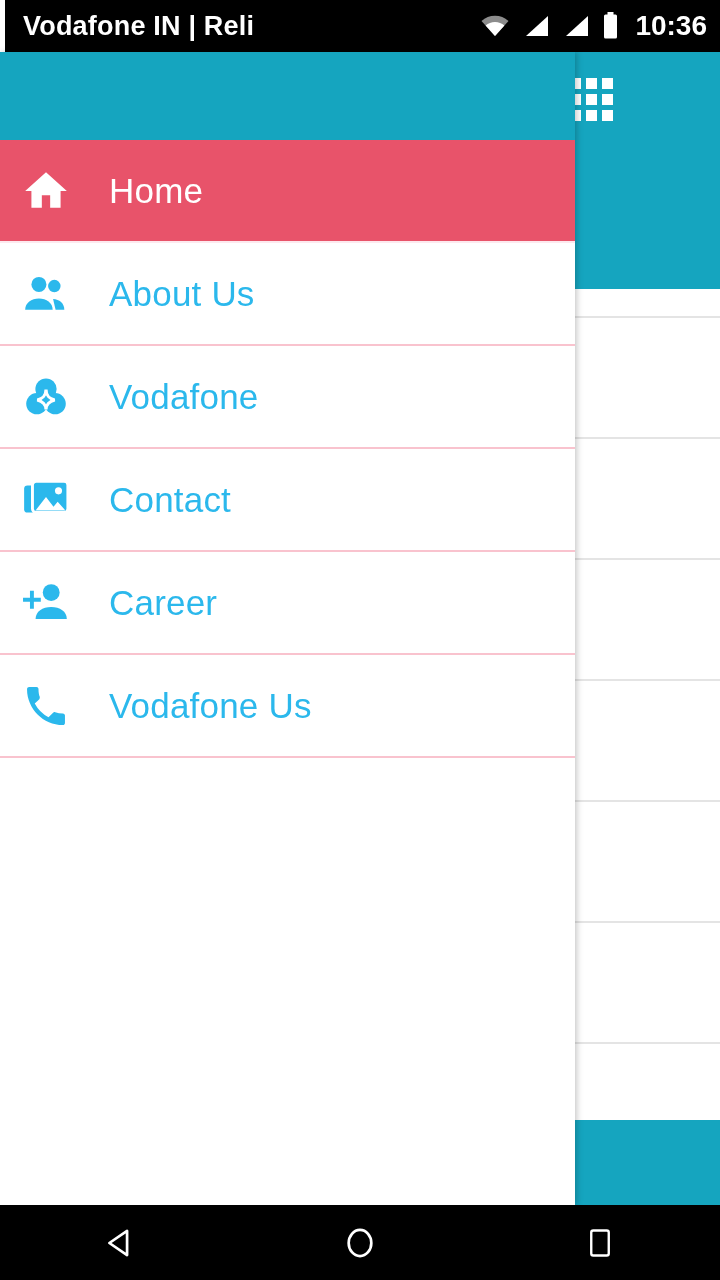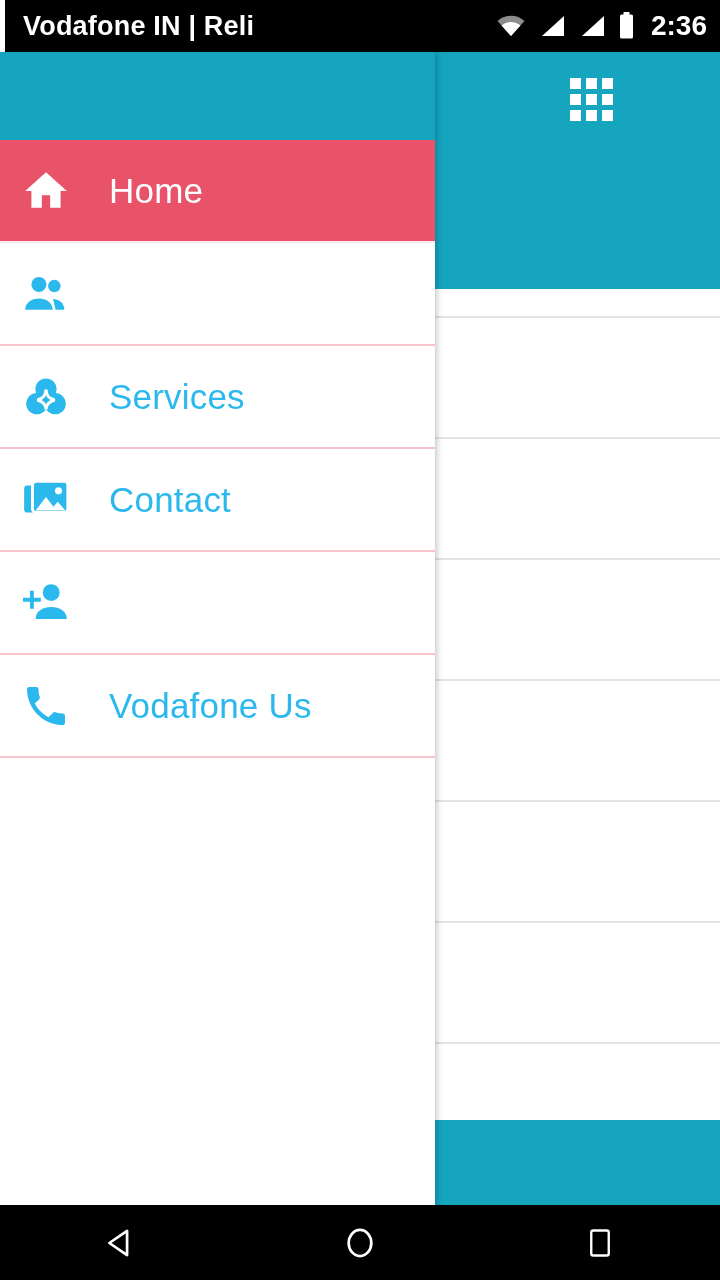--- a/index.html
+++ b/index.html
@@ -139,21 +139,21 @@
     left: 0; bottom: 0;
     width: 720px;
     height: 85px;
     background: #15a5bf;
   }
 
   
   #drawer {
     position: absolute;
     left: 0; top: 52px;
-    width: 435px;
+    width: 575px;
     height: 1153px;
     background: #ffffff;
     box-shadow: 2px 0 6px rgba(0,0,0,0.22);
     overflow: hidden;
     z-index: 5;
   }
   #drawer-header {
     height: 88px;
     background: #15a5bf;
   }
@@ -226,21 +226,21 @@
       <svg class="sbicon" width="28" height="24" viewBox="0 0 28 24">
         <path d="M26 2 L26 22 L4 22 Z" fill="#ffffff"></path>
       </svg>
       <svg class="sbicon" width="28" height="24" viewBox="0 0 28 24">
         <path d="M26 2 L26 22 L4 22 Z" fill="#ffffff"></path>
       </svg>
       <svg class="sbicon" width="17" height="28" viewBox="0 0 17 28">
         <rect x="5.5" y="0" width="6" height="3" fill="#ffffff"></rect>
         <rect x="2" y="2.5" width="13" height="24" rx="1.5" fill="#ffffff"></rect>
       </svg>
-      <div class="clock">2:36</div>
+      <div class="clock">10:36</div>
     </div>
   </div>
 
   <div id="content-panel">
 
     <div id="content-header">
       <div id="grid-icon">
         <i></i>
           <i></i>
           <i></i>
@@ -351,32 +351,33 @@
 
     <div class="nav-item">
       <span class="nav-icon">
         <svg width="50" height="50" viewBox="0 0 24 24">
           <circle cx="8.6" cy="7.4" r="3.6" fill="#2bb8ec"></circle>
           <circle cx="16" cy="8.2" r="3" fill="#2bb8ec"></circle>
           <path fill="#2bb8ec" d="M2 19.6c0-3.3 3-5.4 6.6-5.4s6.6 2.1 6.6 5.4z"></path>
           <path fill="#2bb8ec" d="M15.4 14.4c3 .2 5.4 2 5.4 5.2h-4.2z"></path>
         </svg>
       </span>
+      <span class="nav-label">About Us</span>
     </div>
 
     <div class="nav-item">
       <span class="nav-icon">
         <svg width="50" height="50" viewBox="0 0 24 24">
           <circle cx="12" cy="8.2" r="5.1" fill="#2bb8ec"></circle>
           <circle cx="7.6" cy="15.2" r="5.1" fill="#2bb8ec"></circle>
           <circle cx="16.4" cy="15.2" r="5.1" fill="#2bb8ec"></circle>
           <path fill="none" stroke="#ffffff" stroke-width="1.5" d="M12 8.4c0 2.8-1.8 4.6-4.2 5 2.4.6 4.2 2.3 4.2 4.6 0-2.3 1.8-4 4.2-4.6-2.4-.4-4.2-2.2-4.2-5z"></path>
         </svg>
       </span>
-      <span class="nav-label">Services</span>
+      <span class="nav-label">Vodafone</span>
     </div>
 
     <div class="nav-item">
       <span class="nav-icon">
         <svg width="50" height="50" viewBox="0 0 24 24">
           <rect x="1.5" y="5" width="16" height="13" rx="1.6" fill="#2bb8ec"></rect>
           <rect x="5.5" y="3" width="17" height="15" rx="1.8" fill="#2bb8ec" stroke="#ffffff" stroke-width="1.4"></rect>
           <circle cx="18" cy="7.6" r="1.7" fill="#ffffff"></circle>
           <path fill="#ffffff" d="M7 17 12 10.6 15.6 15.2 17.6 12.8 21.3 17z"></path>
         </svg>
@@ -385,20 +386,21 @@
     </div>
 
     <div class="nav-item">
       <span class="nav-icon">
         <svg width="52" height="52" viewBox="0 0 24 24">
           <circle cx="14.4" cy="7.2" r="3.9" fill="#2bb8ec"></circle>
           <path fill="#2bb8ec" d="M7.2 19.4c0-3.6 3.2-5.6 7.2-5.6s7.2 2 7.2 5.6z"></path>
           <path fill="#2bb8ec" d="M4.6 6.4h1.8v3.2h3.2v1.8H6.4v3.2H4.6v-3.2H1.4V9.6h3.2z"></path>
         </svg>
       </span>
+      <span class="nav-label">Career</span>
     </div>
 
     <div class="nav-item">
       <span class="nav-icon">
         <svg width="50" height="50" viewBox="0 0 24 24">
           <path fill="#2bb8ec" d="M6.6 10.8a15.6 15.6 0 0 0 6.6 6.6l2.2-2.2c.3-.3.7-.4 1-.2 1.2.4 2.4.6 3.7.6.6 0 1 .5 1 1v3.5c0 .6-.4 1-1 1C10.7 21.1 2.9 13.3 2.9 3.9c0-.6.5-1 1-1h3.5c.6 0 1 .4 1 1 0 1.3.2 2.6.6 3.7.1.4 0 .8-.2 1.1z"></path>
         </svg>
       </span>
       <span class="nav-label">Vodafone Us</span>
     </div>

